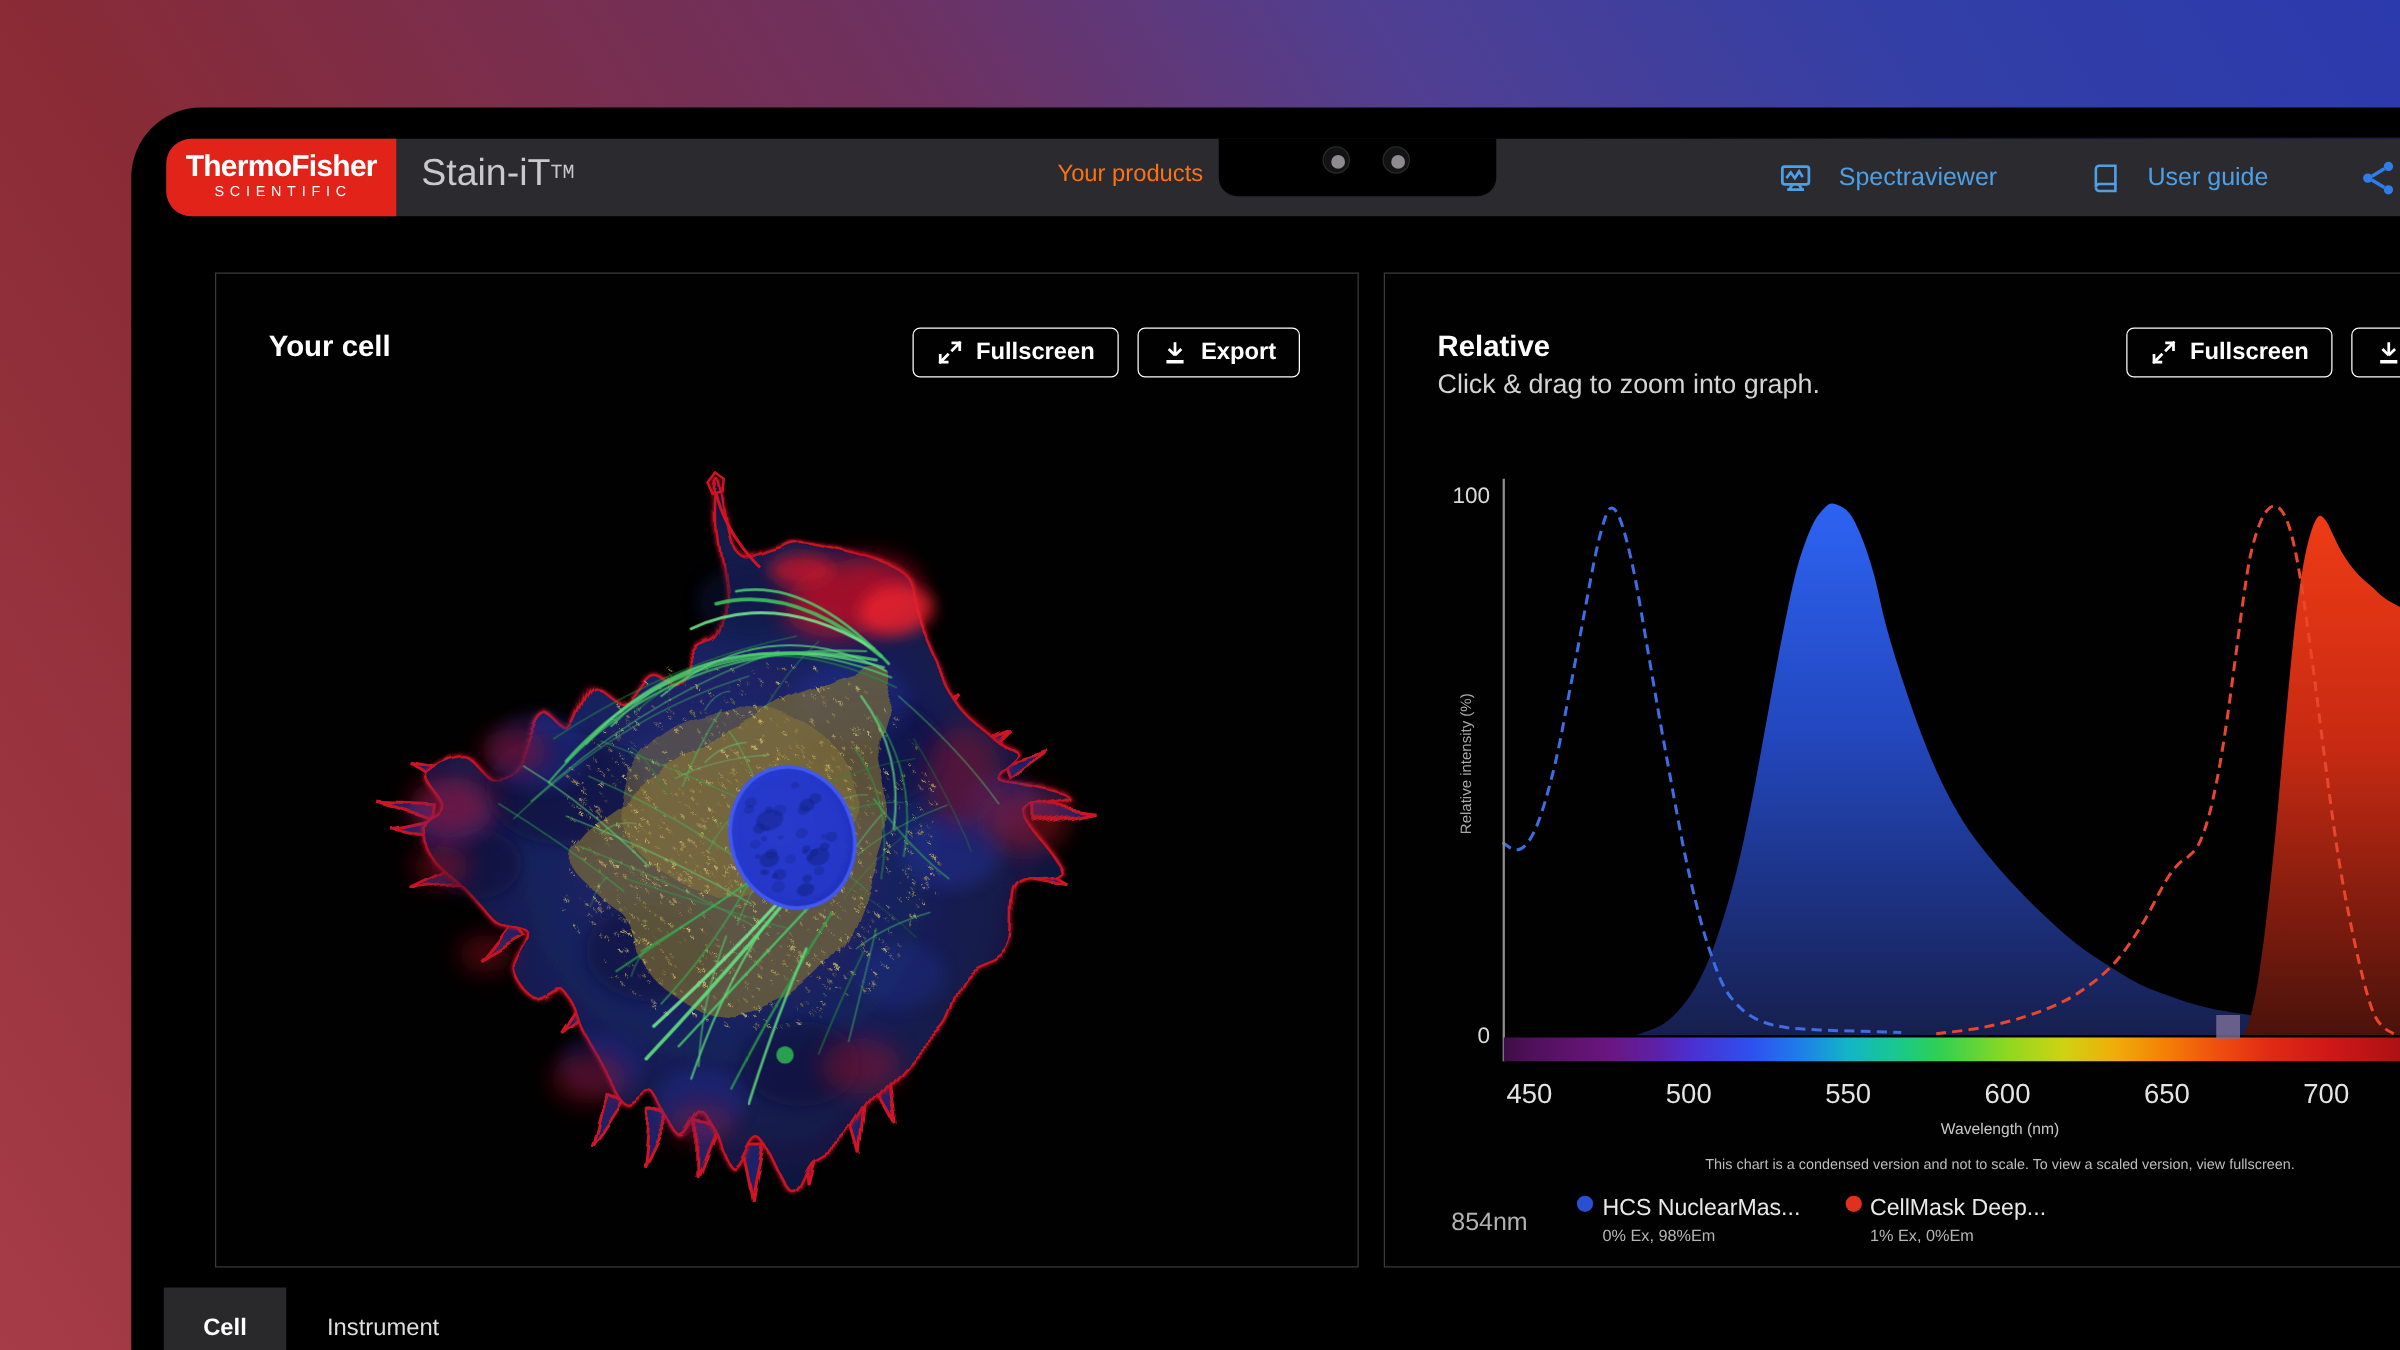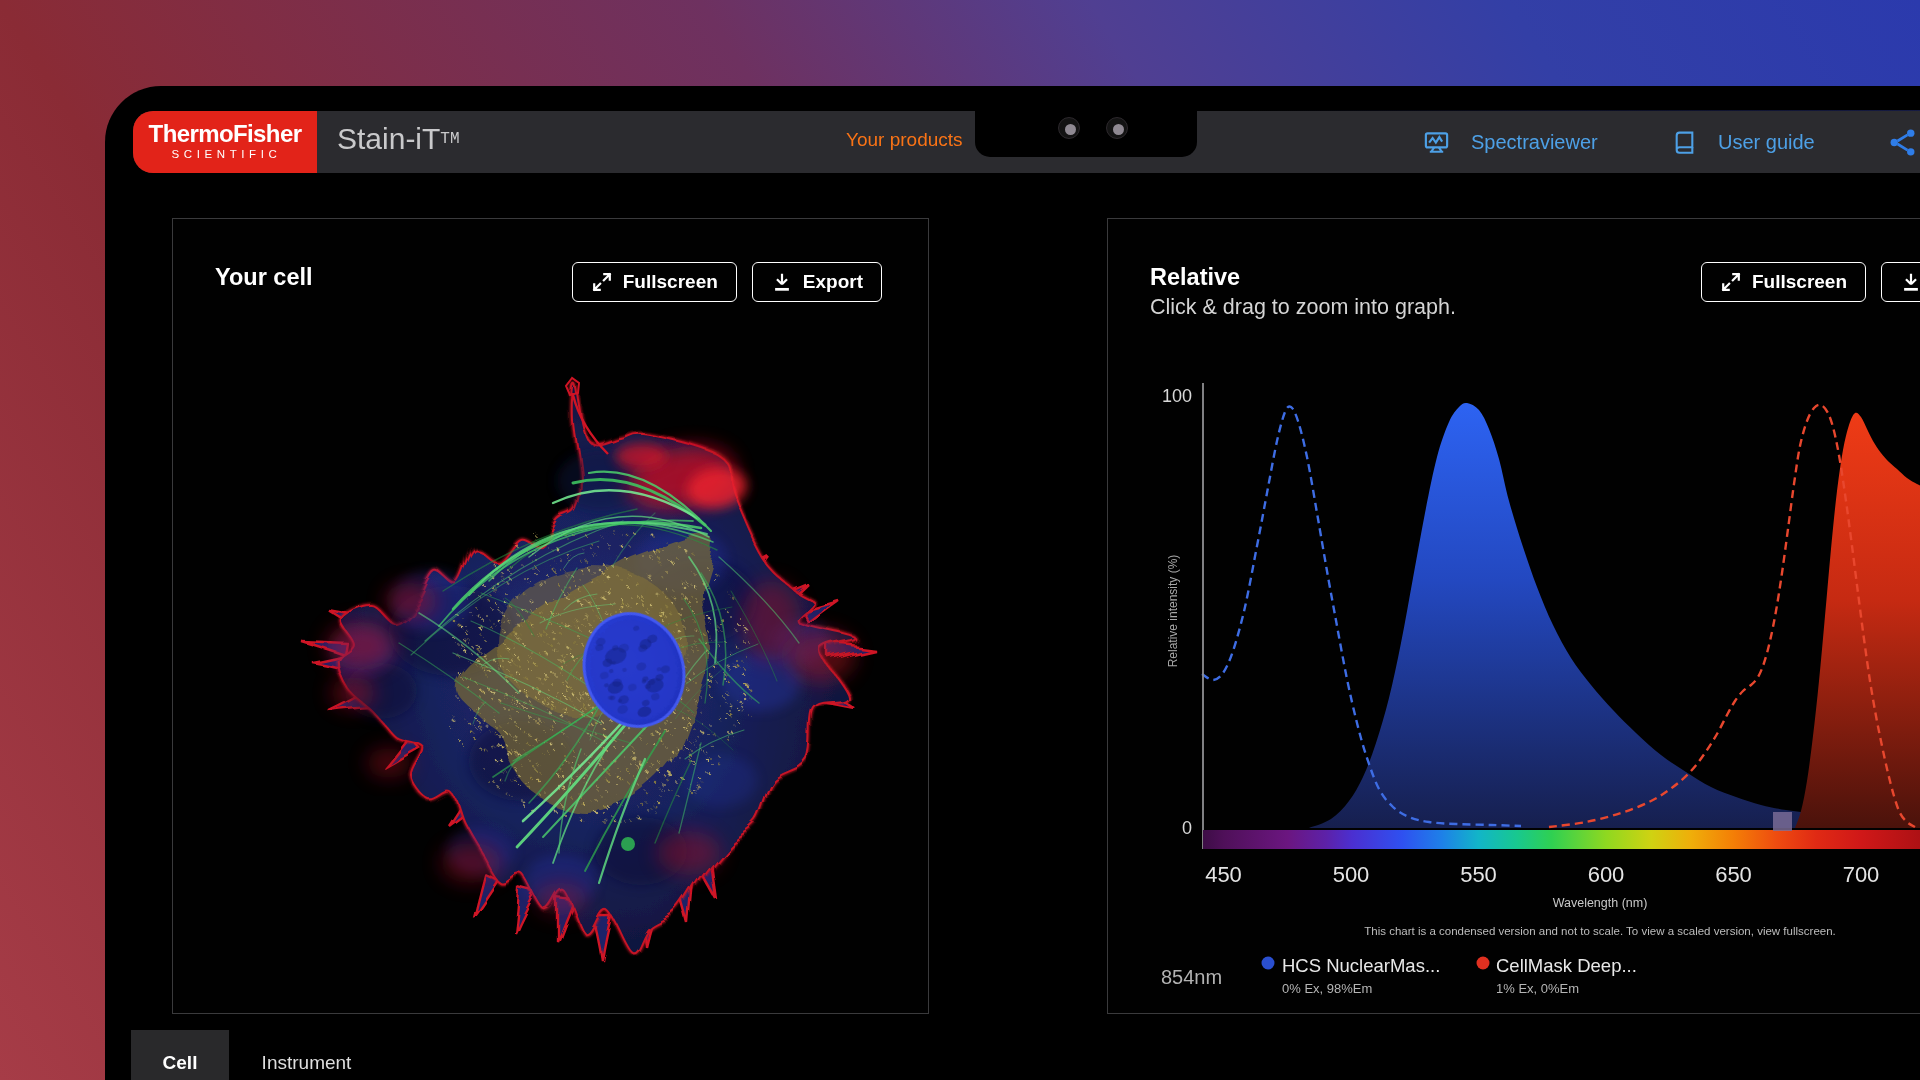--- a/index.html
+++ b/index.html
@@ -31,21 +31,21 @@
 .userguide { left:1539px; }
 .shareic { left:1753px; }
 .notch { position:absolute; left:975px; top:111px; width:222px; height:46px; background:#000;
   border-radius:0 0 15px 15px; }
 .cam { position:absolute; top:6px; width:22px; height:22px; border-radius:50%;
   background:#131313; border:1.5px solid #2c282c; }
 .cam::after { content:""; position:absolute; left:5.5px; top:5.5px; width:11px; height:11px;
   border-radius:50%; background:#8f8992; }
 .cam1 { left:83px; } .cam2 { left:131px; }
 .panel { position:absolute; top:218px; height:796px; border:1px solid #3a3a3c; background:#010101; }
-.pleft { left:172px; width:757px; }
+.pleft { left:172px; width:915px; }
 .pright { left:1107px; width:888px; }
 .ptitle { position:absolute; left:42px; top:45px; font-size:23.5px; font-weight:bold; color:#fff; }
 .psub { position:absolute; left:42px; top:76px; font-size:21.5px; color:#d4d4d4; }
 .btnrow { position:absolute; top:43px; display:flex; gap:15px;padding-left:30px; }
 .btnrow.bl { right:46px; }
 .btnrow.br { left:563px; }
 .btn { height:40px; border:1.5px solid #fff; border-radius:6px; background:transparent;
   color:#fff; font-weight:bold; font-size:19px; display:flex; align-items:center;
   padding:0 18px; gap:10px; font-family:"Liberation Sans",sans-serif; }
 .cellsvg { position:absolute; left:0; top:0; }

